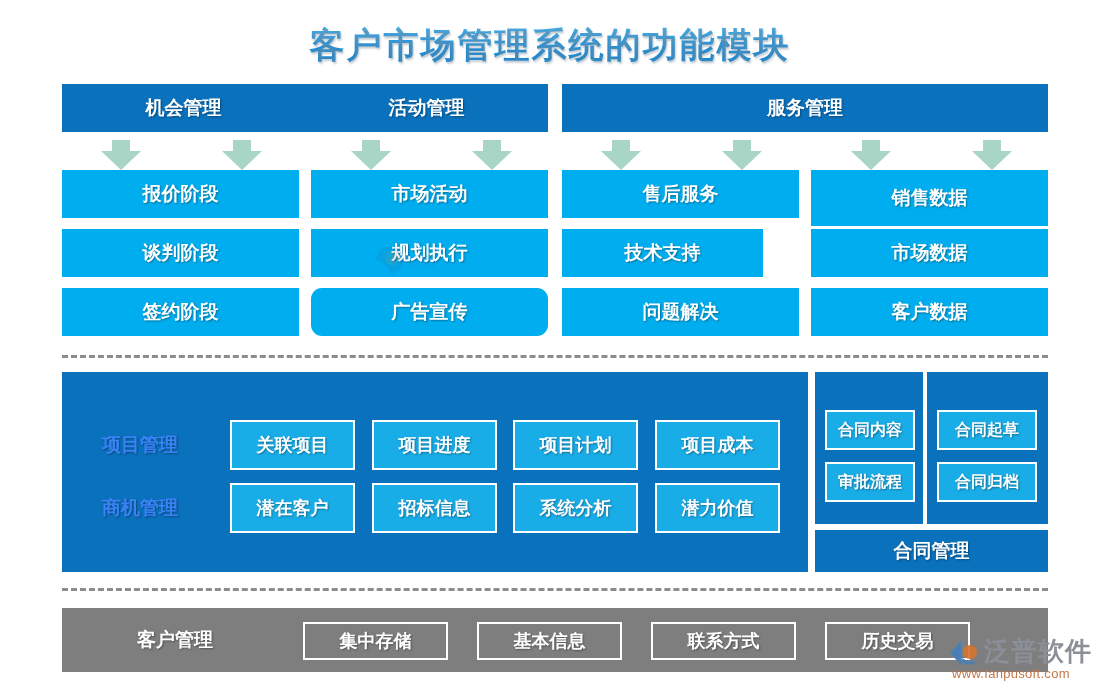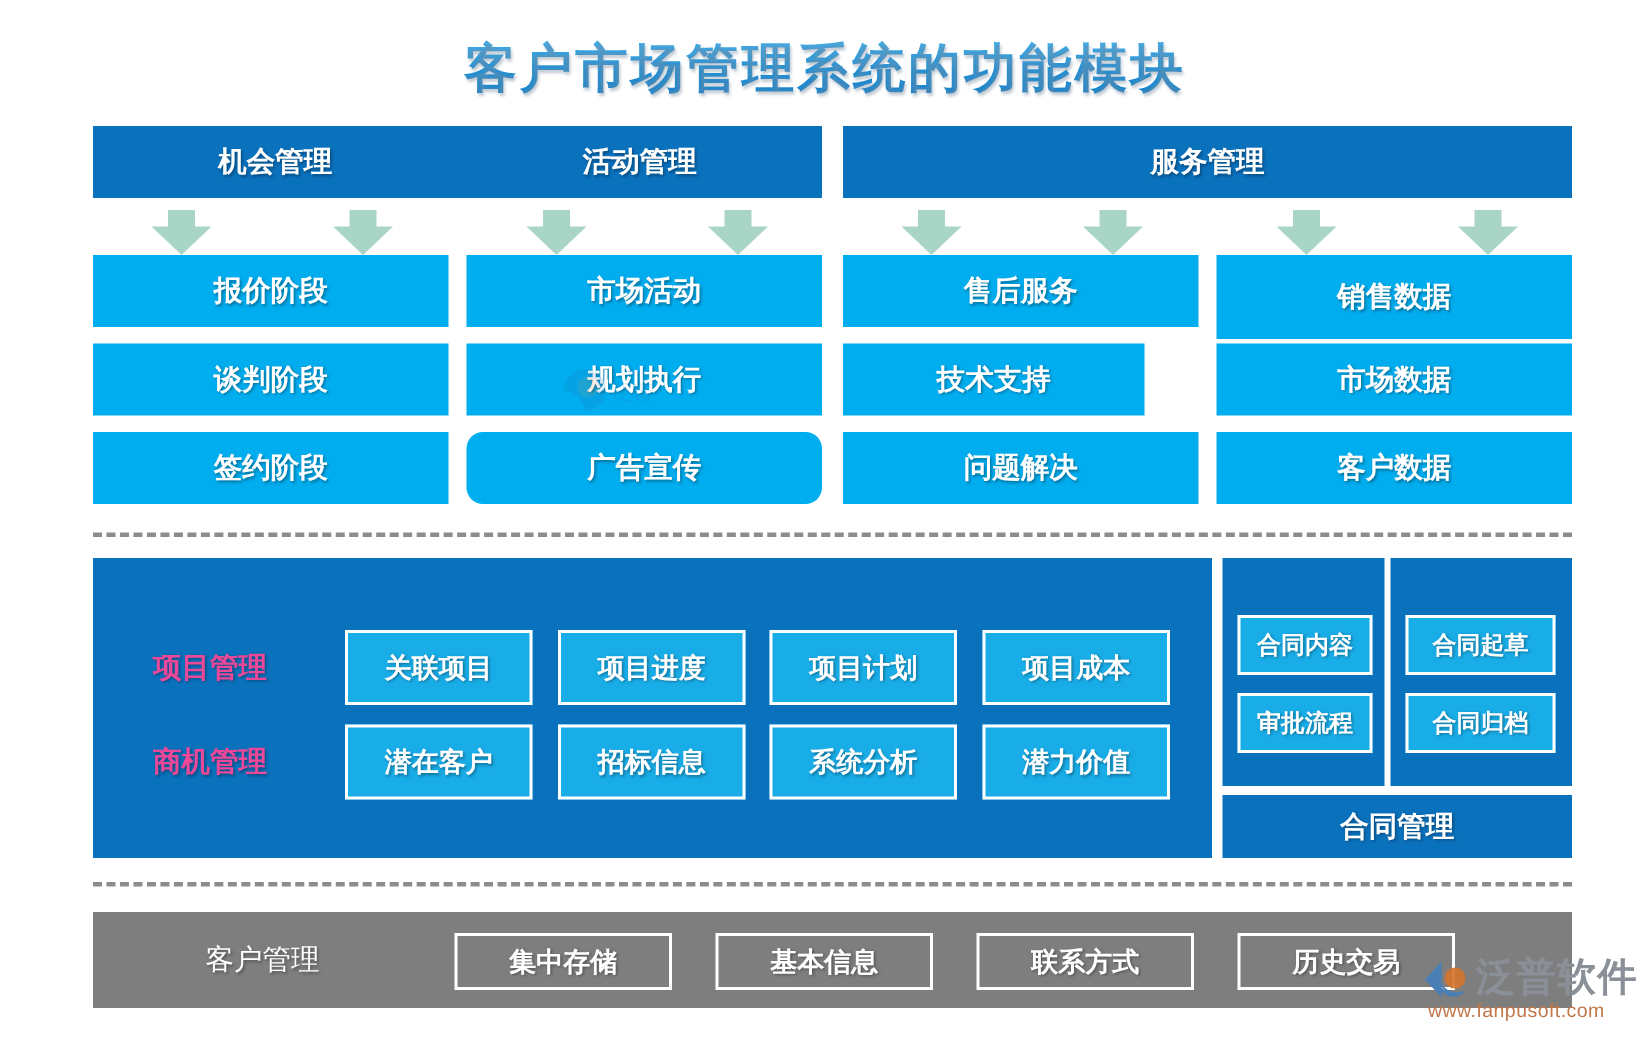--- a/index.html
+++ b/index.html
@@ -70,21 +70,21 @@
     height:0;
     border-top:3px dashed #8c8c8c;
   }
 
   
   .panel-blue{
     position:absolute;background:#0A71BD;
   }
   .rowlabel{
     position:absolute;
-    color:#ec4899;font-size:19px;font-weight:bold;
+    color:#3b82f6;font-size:19px;font-weight:bold;
     text-shadow:1px 1px 2px rgba(0,0,0,.35);
     display:flex;align-items:center;justify-content:center;
   }
   .cell{
     position:absolute;
     background:#19ADE8;
     border:2px solid #ffffff;
     box-sizing:border-box;
     color:#ffffff;font-size:18px;font-weight:bold;
     display:flex;align-items:center;justify-content:center;
@@ -94,21 +94,21 @@
     font-size:16px;
   }
 
   
   .graybar{
     position:absolute;
     background:#7E7E7E;
   }
   .gray-label{
     position:absolute;
-    color:#ffffff;font-size:19px;font-weight:normal;
+    color:#ffffff;font-size:19px;font-weight:bold;
     text-shadow:1px 1px 2px rgba(0,0,0,.35);
     display:flex;align-items:center;justify-content:center;
   }
   .gray-cell{
     position:absolute;
     border:2px solid #ffffff;
     box-sizing:border-box;
     color:#ffffff;font-size:18px;font-weight:bold;
     display:flex;align-items:center;justify-content:center;
     text-shadow:1px 1px 2px rgba(0,0,0,.35);

